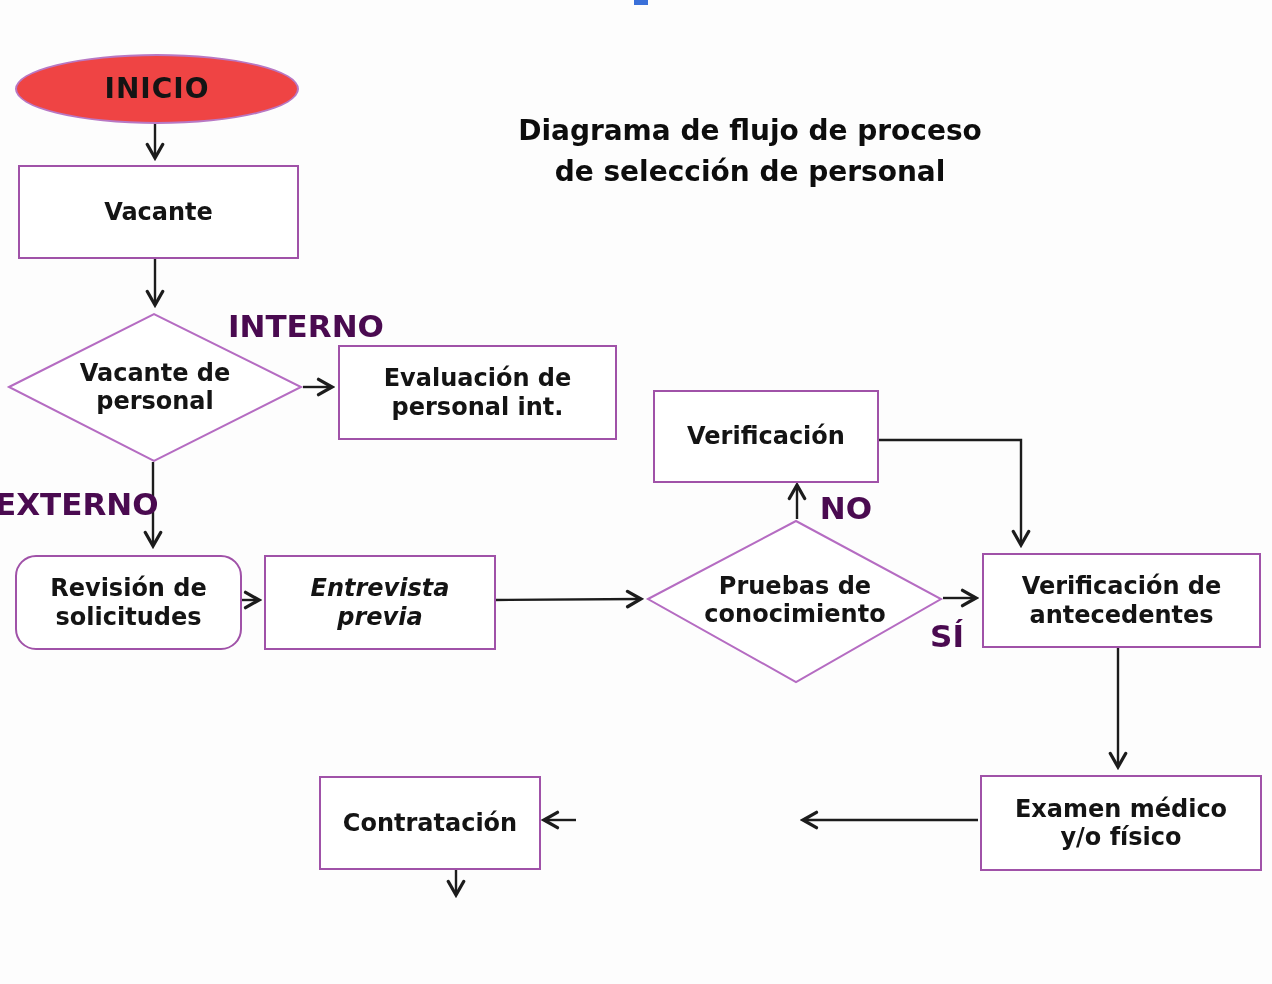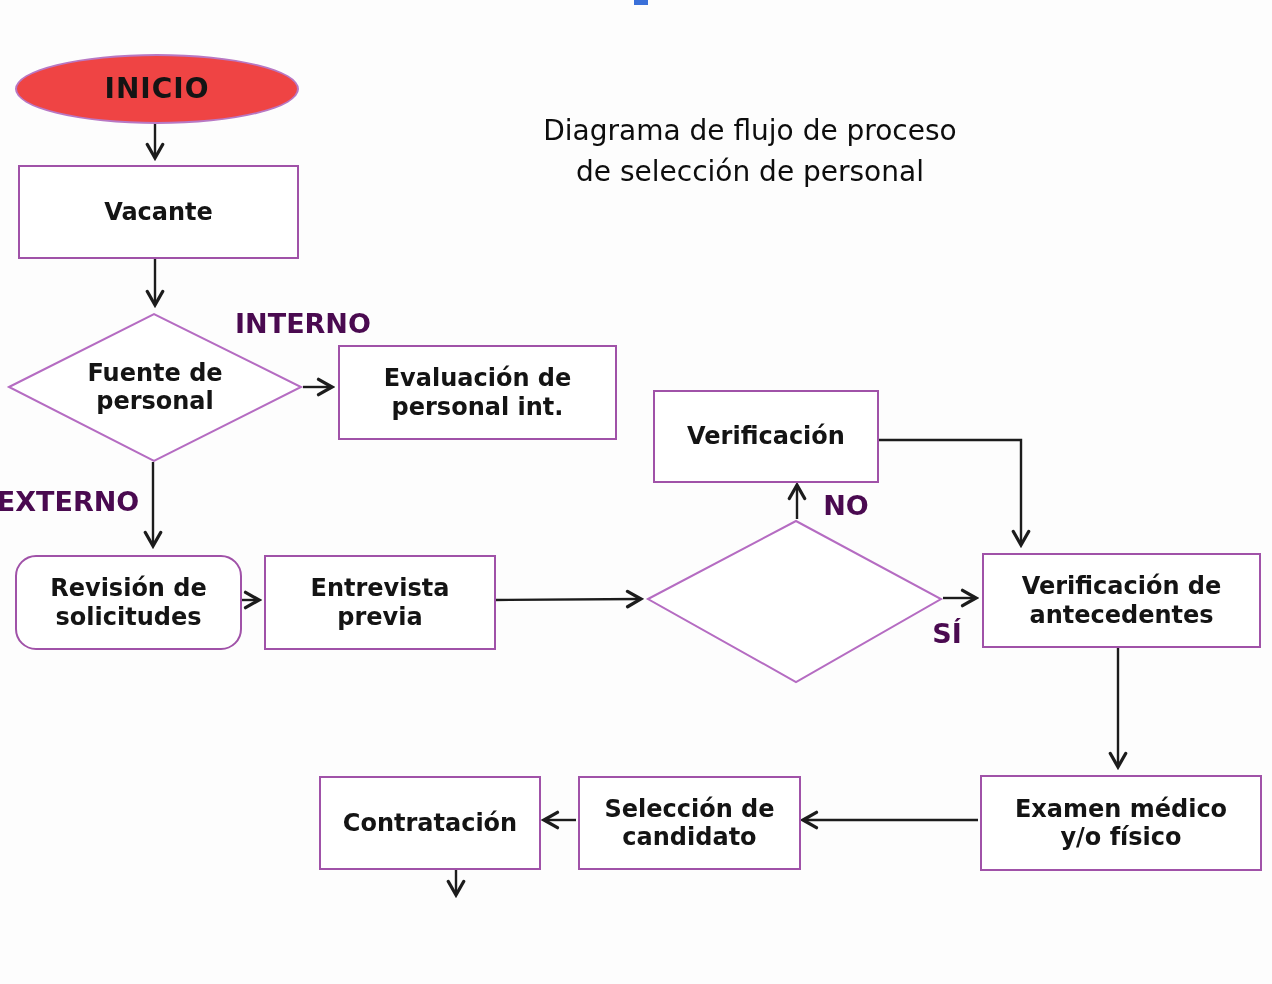--- a/index.html
+++ b/index.html
@@ -9,21 +9,21 @@
     background:#fdfdfd;
     font-family:"DejaVu Sans","Liberation Sans",sans-serif;
     overflow:hidden;
   }
   .top-bar {
     position:absolute; left:634px; top:0; width:14px; height:5px;
     background:var(--top-bar);
   }
   .title {
     position:absolute; left:500px; top:110px; width:500px;
-    text-align:center; font-weight:normal; font-size:28px; line-height:41px;
+    text-align:center; font-weight:bold; font-size:28px; line-height:41px;
     color:#0d0d0d; white-space:pre-line;
   }
   svg.connectors { position:absolute; left:0; top:0; z-index:1; }
   .node {
     position:absolute; z-index:2;
     display:flex; align-items:center; justify-content:center;
     text-align:center; font-weight:bold; color:#141414;
     white-space:pre-line; line-height:1.18; font-size:24px;
   }
   .rect  { background:#ffffff; border:2px solid var(--shape-border); }
@@ -31,21 +31,21 @@
     background:#ef4444; border:2px solid var(--ellipse-border);
     border-radius:50%; font-size:28px; letter-spacing:1px;
   }
   .diamond-text {
     position:absolute; z-index:2;
     text-align:center; font-weight:bold; color:#141414;
     white-space:pre-line; line-height:1.18; font-size:24px;
   }
   .branch-label {
     position:absolute; z-index:3;
-    font-weight:bold; font-size:27px; line-height:1.05;
+    font-weight:bold; font-size:31px; line-height:1.05;
     color:var(--label-purple); text-align:center;
   }
   .diamond { fill:#ffffff; stroke:var(--diamond-border); stroke-width:2; }
   .arrow   { stroke:var(--arrow-color); stroke-width:2.4; fill:none; }
   .ah-path { stroke:var(--arrow-color); stroke-width:1.7; fill:none;
              stroke-linecap:round; stroke-linejoin:miter; }
 </style>
 </head>
 <body>
 
@@ -89,44 +89,42 @@
     <span>Vacante</span>
   </div>
   <div class="node rect" style="left:338px; top:345px; width:275px; height:91px;">
     <span>Evaluación de
 personal int.</span>
   </div>
   <div class="node rect" style="left:15px; top:555px; width:223px; height:91px;border-radius:21px;">
     <span>Revisión de
 solicitudes</span>
   </div>
-  <div class="node rect" style="left:264px; top:555px; width:228px; height:91px;">
+  <div class="node rect" style="left:264px; top:555px; width:228px; height:91px;font-style:italic;">
     <span>Entrevista
 previa</span>
   </div>
   <div class="node rect" style="left:653px; top:390px; width:222px; height:89px;">
     <span>Verificación</span>
   </div>
   <div class="node rect" style="left:982px; top:553px; width:275px; height:91px;">
     <span>Verificación de
 antecedentes</span>
   </div>
   <div class="node rect" style="left:980px; top:775px; width:278px; height:92px;">
     <span>Examen médico
 y/o físico</span>
   </div>
-  <div class="node rect" style="left:578px; top:776px; width:219px; height:90px;">
-    <span>Selección de
-candidato</span>
-  </div>
   <div class="node rect" style="left:319px; top:776px; width:218px; height:90px;text-align:center;">
     <span>Contratación</span>
   </div>
 
-  <div class="diamond-text" style="left:35px; top:359px; width:240px;">Fuente de
+  <div class="diamond-text" style="left:35px; top:359px; width:240px;">Vacante de
 personal</div>
+  <div class="diamond-text" style="left:665px; top:572px; width:260px;">Pruebas de
+conocimiento</div>
 
   <div class="branch-label" style="left:228px; top:310px; width:150px;">INTERNO</div>
   <div class="branch-label" style="left:-5px; top:488px; width:146px;">EXTERNO</div>
   <div class="branch-label" style="left:818px; top:492px; width:56px;">NO</div>
   <div class="branch-label" style="left:924px; top:620px; width:46px;">SÍ</div>
 
 </div>
 
 </body></html>

